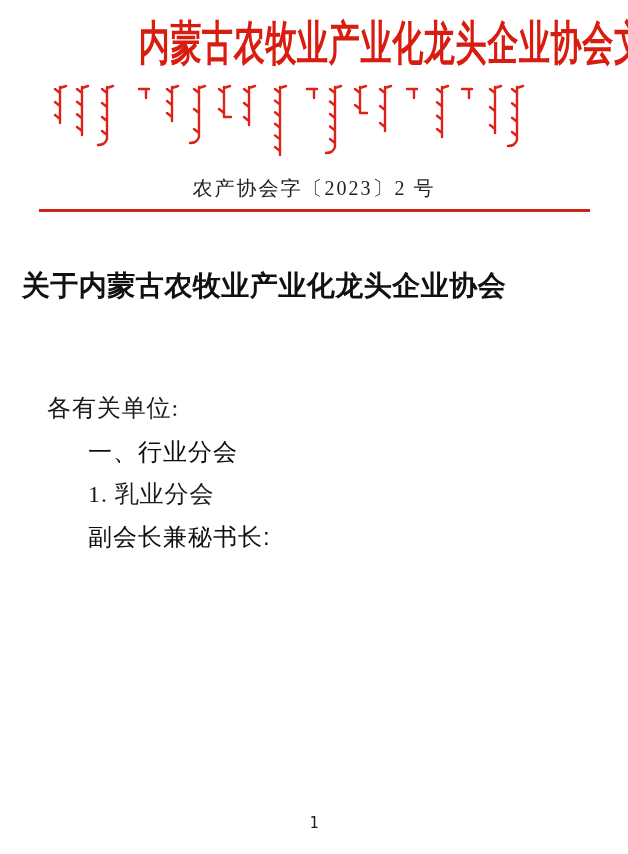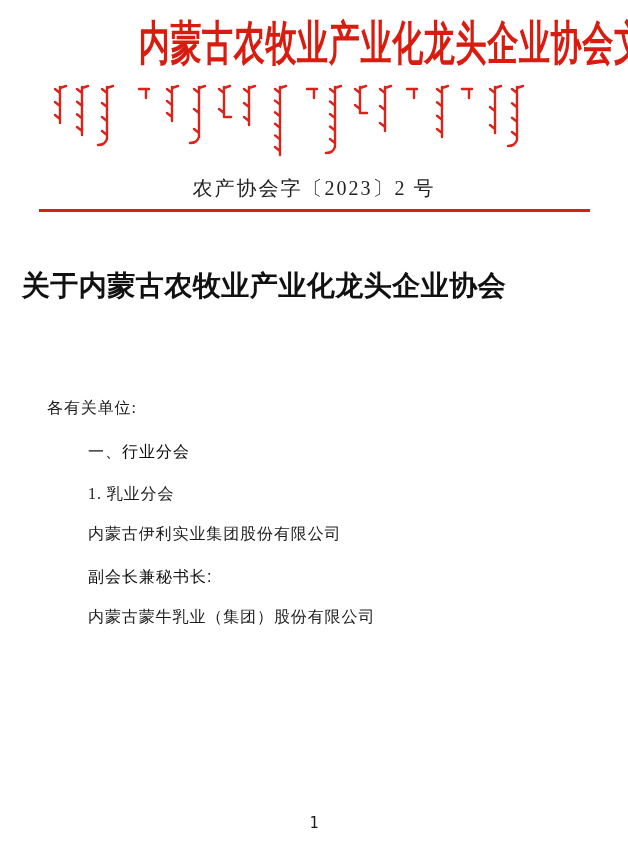--- a/index.html
+++ b/index.html
@@ -56,21 +56,21 @@
     position: absolute; top: 258px; left: 0; width: 528px;
     text-align: center;
     font-size: 28px; line-height: 56px;
     font-weight: bold; color: #111;
     letter-spacing: 0.5px;
   }
 
   
   .body-text {
     position: absolute; top: 388px; left: 47px; width: 543px;
-    font-size: 16px; line-height: 40px;
+    font-size: 24px; line-height: 40px;
     letter-spacing: 0.9px;
   }
   .body-text p { margin: 0; }
   .para {
     text-align: justify;
     text-indent: 40px;
     margin-top: 4px !important;
     word-break: break-all;
   }
   .ind { padding-left: 41px; font-family: Liberation Serif, serif; }
@@ -112,20 +112,18 @@
   <div class="red-rule"></div>
 
   <div class="doc-title">
     <div>关于内蒙古农牧业产业化龙头企业协会</div>
   </div>
 
   <div class="body-text">
     <p>各有关单位:</p>
     <p class="ind bold-label mt4">一、行业分会</p>
     <p class="ind mt2">1. 乳业分会</p>
-    <p class="ind">内蒙古伊利实业集团股份有限公司</p>
     <p class="ind bold-label mt3">副会长兼秘书长:</p>
-    <p class="ind">内蒙古蒙牛乳业（集团）股份有限公司</p>
   </div>
 
   <div class="page-number">1</div>
 
 </div>
 
 </body></html>

